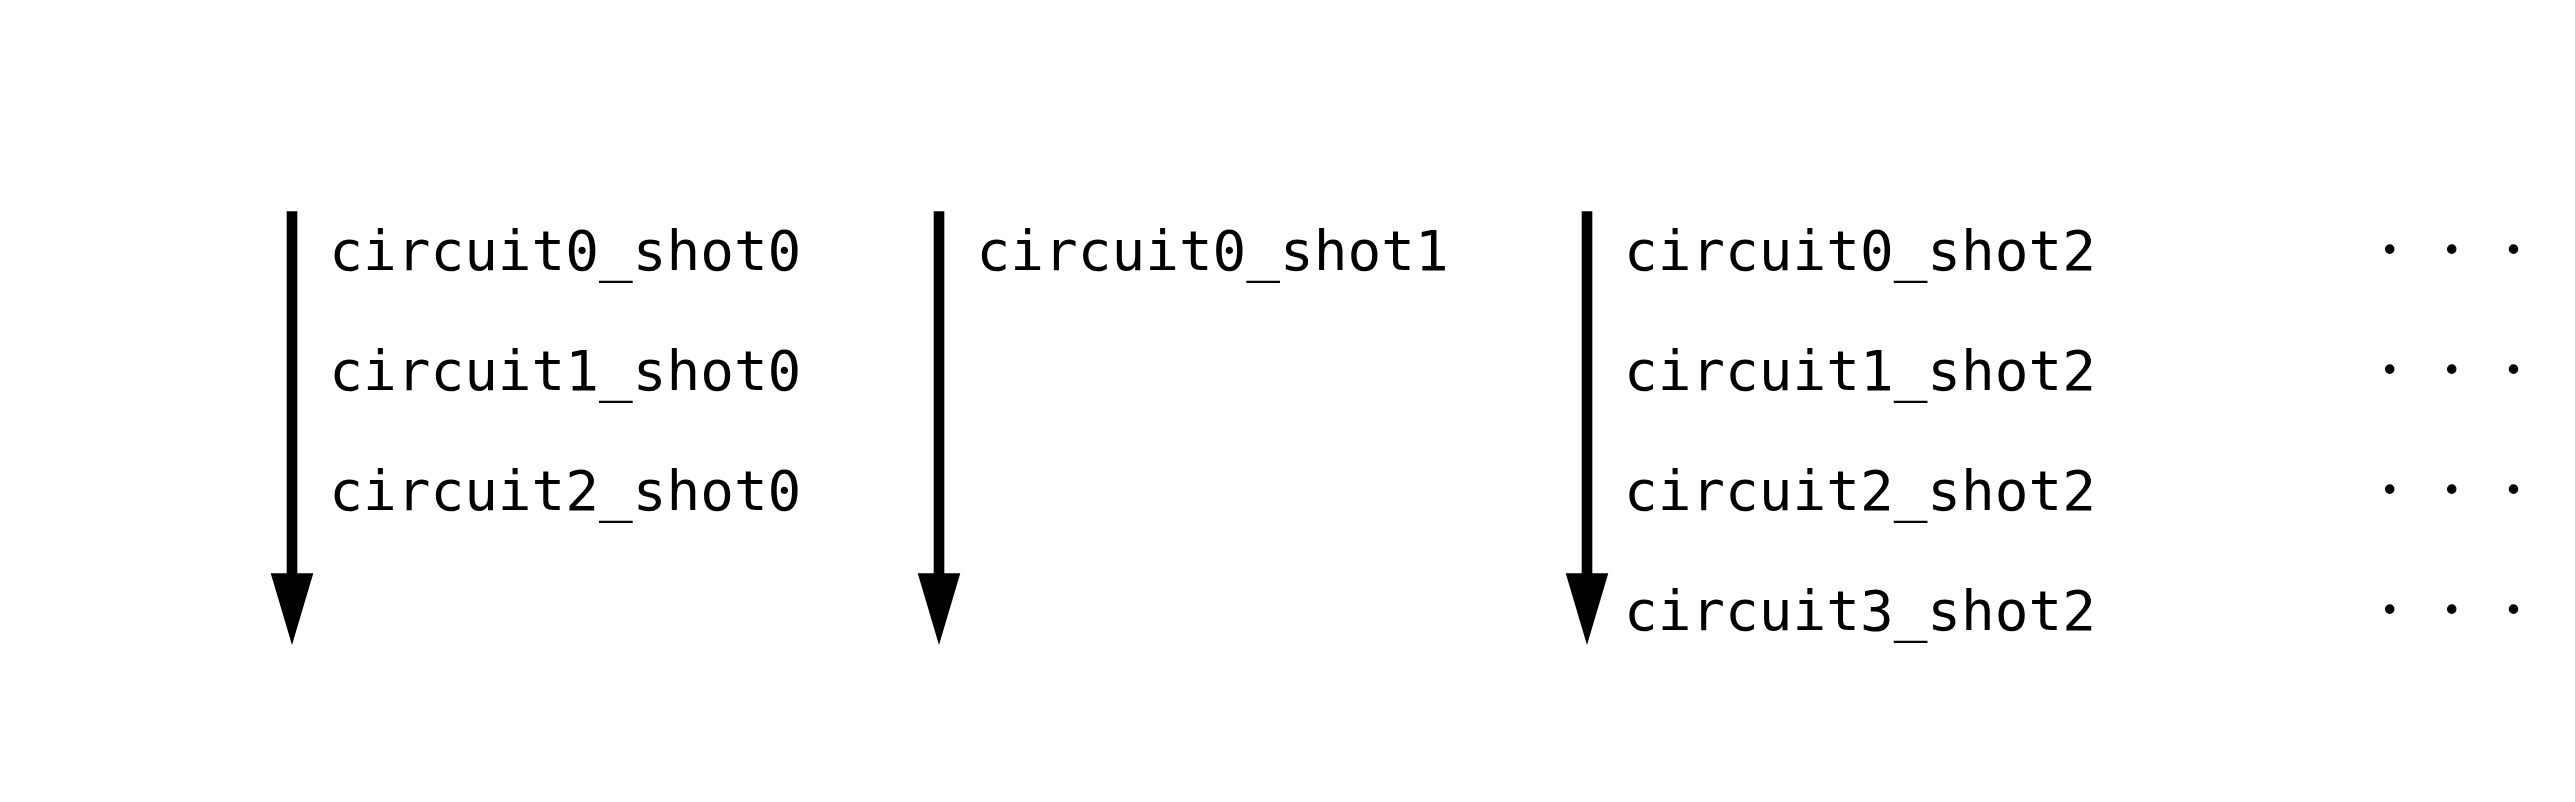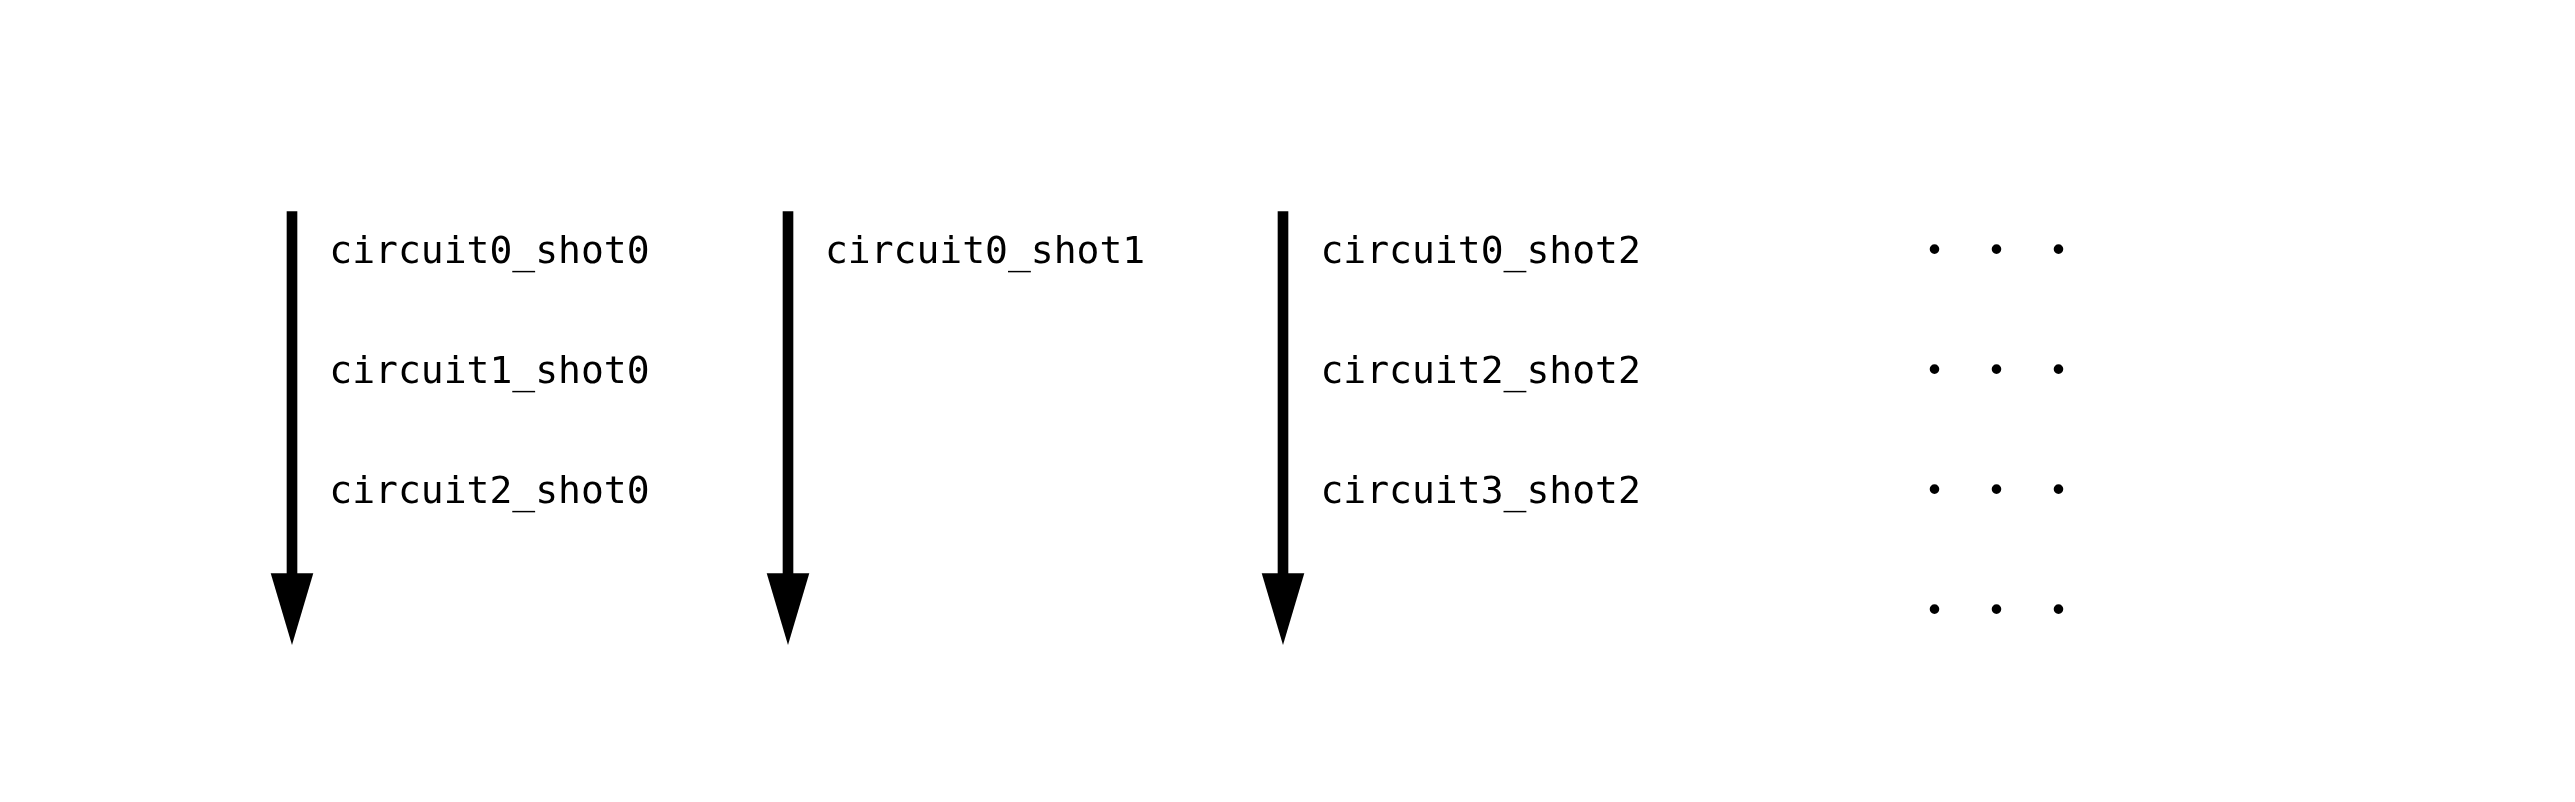--- a/index.html
+++ b/index.html
@@ -36,21 +36,21 @@
   }
   .labels {
     display: flex;
     flex-direction: column;
   }
   .row {
     height: 120px;
     display: flex;
     align-items: center;
     font-family: "DejaVu Sans Mono", monospace;
-    font-size: 38px;
+    font-size: 56px;
     color: #000000;
     white-space: pre;
   }
   .dots-col {
     display: flex;
     flex-direction: column;
     margin-left: 170px;
   }
   .row.dots {
     font-family: "DejaVu Sans", sans-serif;
@@ -87,20 +87,21 @@
       </div>
     </div>
 
     <div class="column">
       <svg class="arrow-wrap" viewBox="0 0 90 900" xmlns="http://www.w3.org/2000/svg">
         <line x1="45" y1="40" x2="45" y2="740" stroke="#000000" stroke-width="20"></line>
         <polygon points="5,720 85,720 45,855" fill="#000000"></polygon>
       </svg>
       <div class="labels">
         <div class="row">circuit0_shot2</div>
+        <div class="row">circuit1_shot2</div>
         <div class="row">circuit2_shot2</div>
         <div class="row">circuit3_shot2</div>
       </div>
     </div>
 
     <div class="dots-col">
       <div class="row dots">• • •</div>
       <div class="row dots">• • •</div>
       <div class="row dots">• • •</div>
       <div class="row dots">• • •</div>

